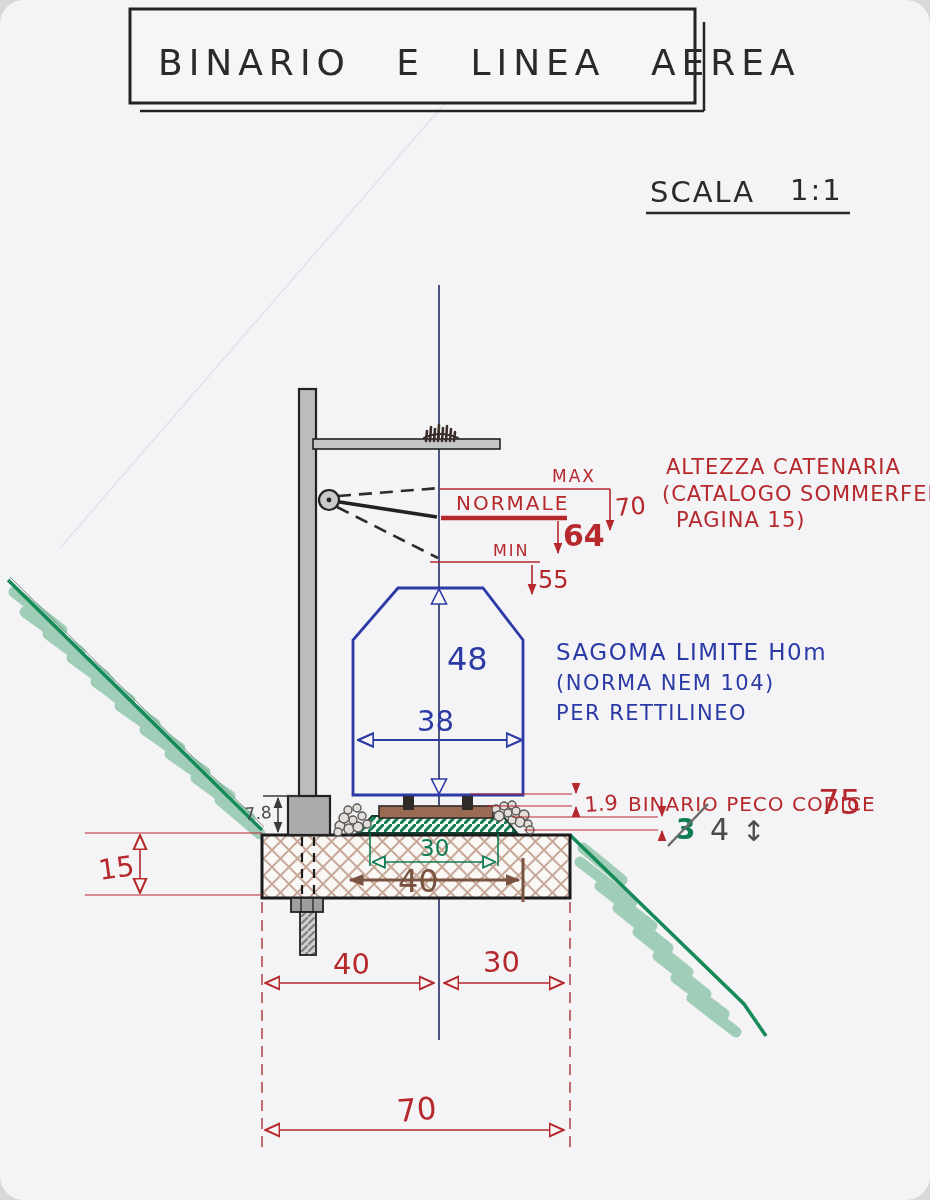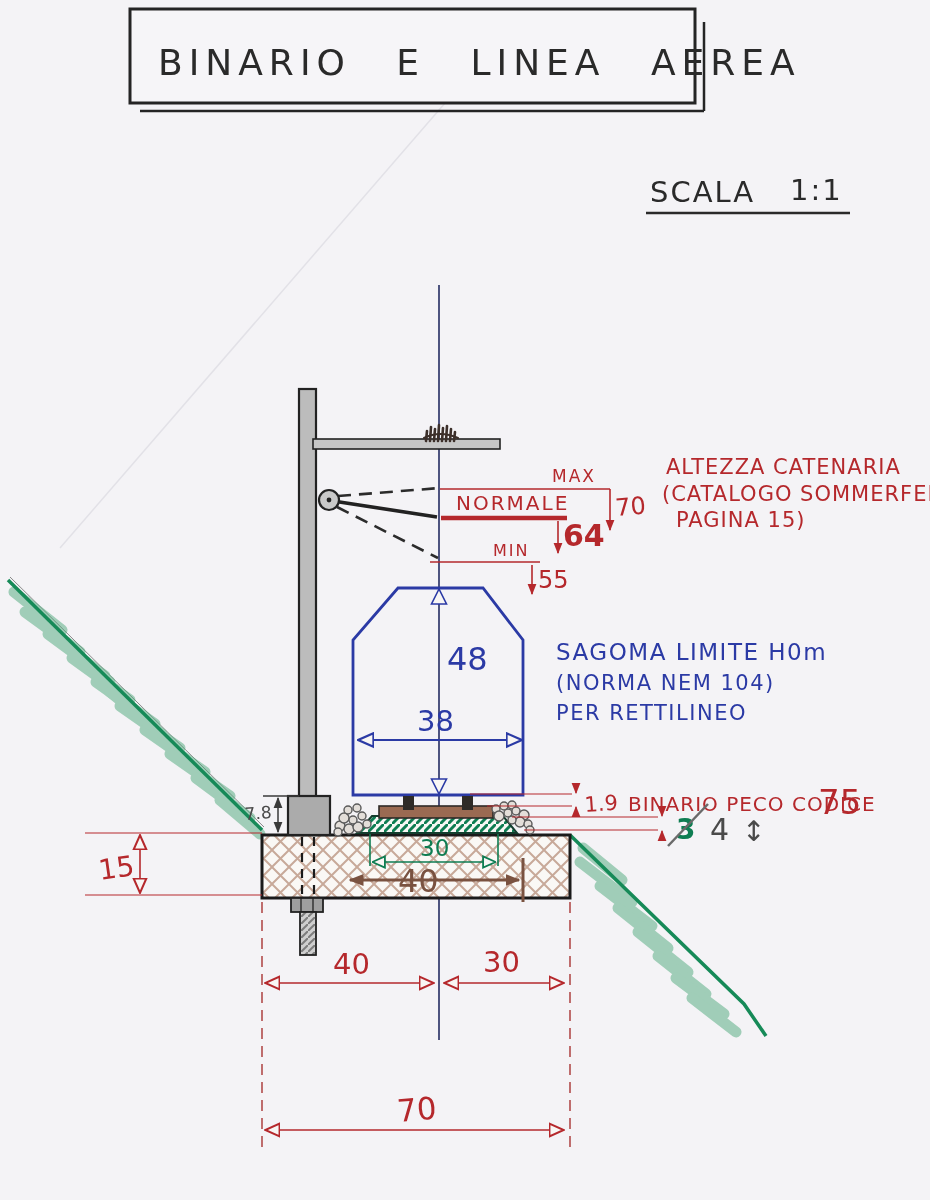--- a/index.html
+++ b/index.html
@@ -1,17 +1,17 @@
 <!DOCTYPE html>
 <html><head>
 <meta charset="utf-8">
 <style>
   html,body{margin:0;padding:0;background:#d8d8d8;}
   .paper{position:relative;width:930px;height:1200px;background:#f4f3f6;overflow:hidden;
-         font-family:"DejaVu Sans",sans-serif;}
+         font-family:"DejaVu Sans",sans-serif;border-radius:24px;}
   svg{position:absolute;inset:0;}
   text{font-family:"DejaVu Sans",sans-serif;}
   .ink{fill:#2a2a2a}
   .red{fill:#b5282c}
   .blue{fill:#2b3aa5}
   .green{fill:#0e7d52}
   .brown{fill:#7a5240}
   .pencil{fill:#4a4a4a}
   .hw{letter-spacing:2px}
 </style>

